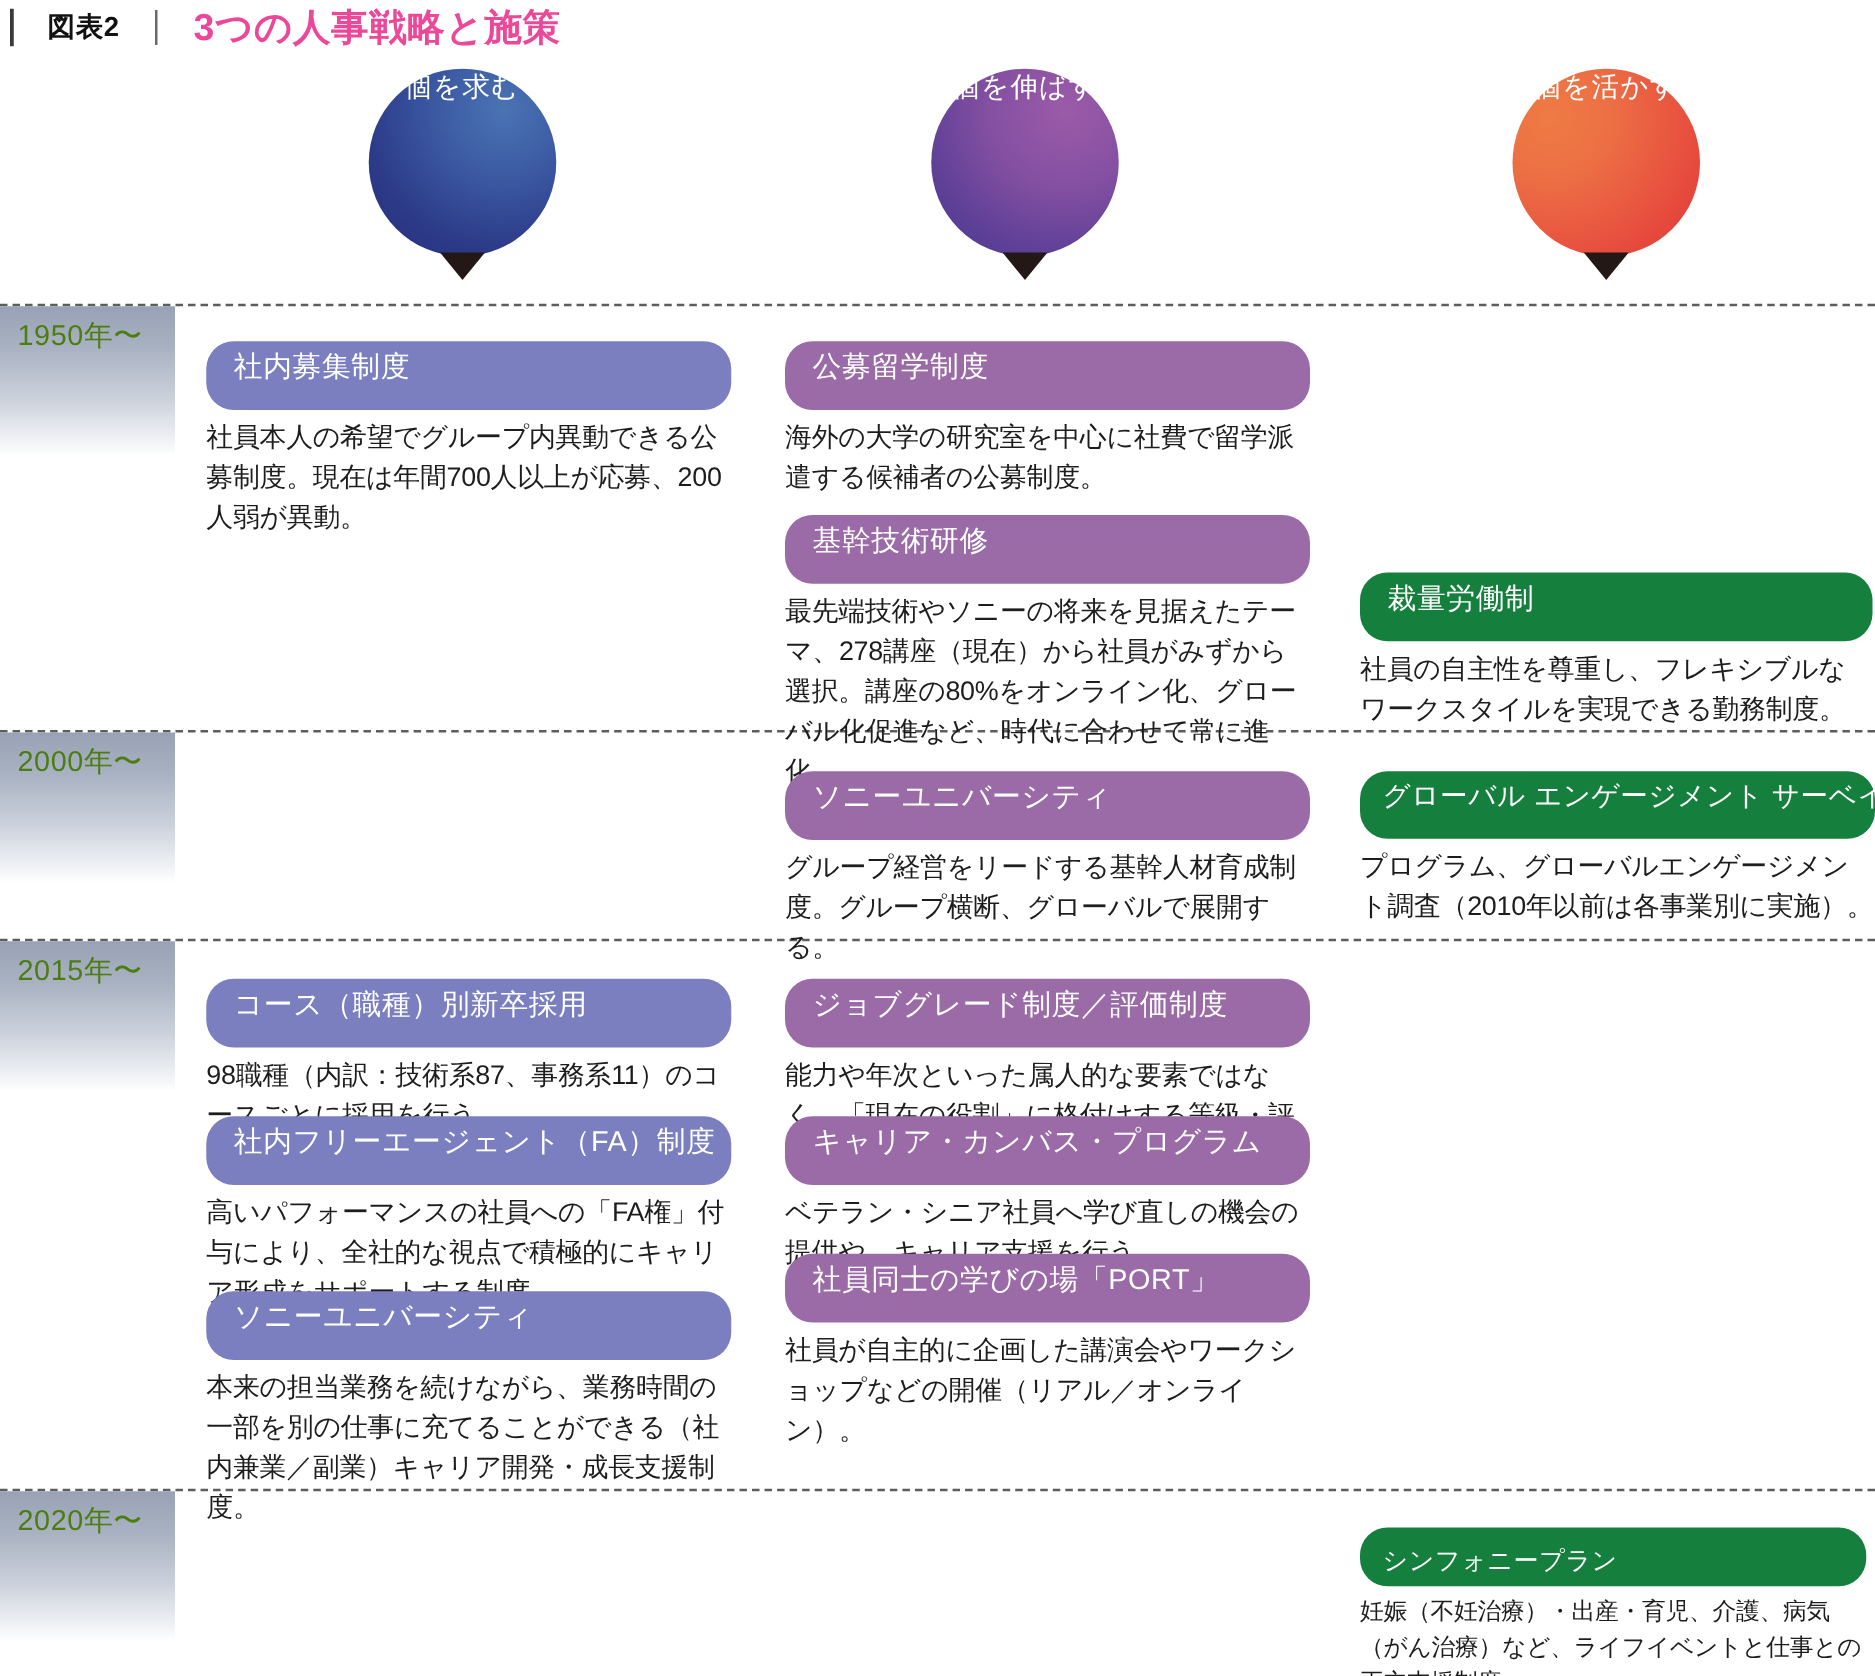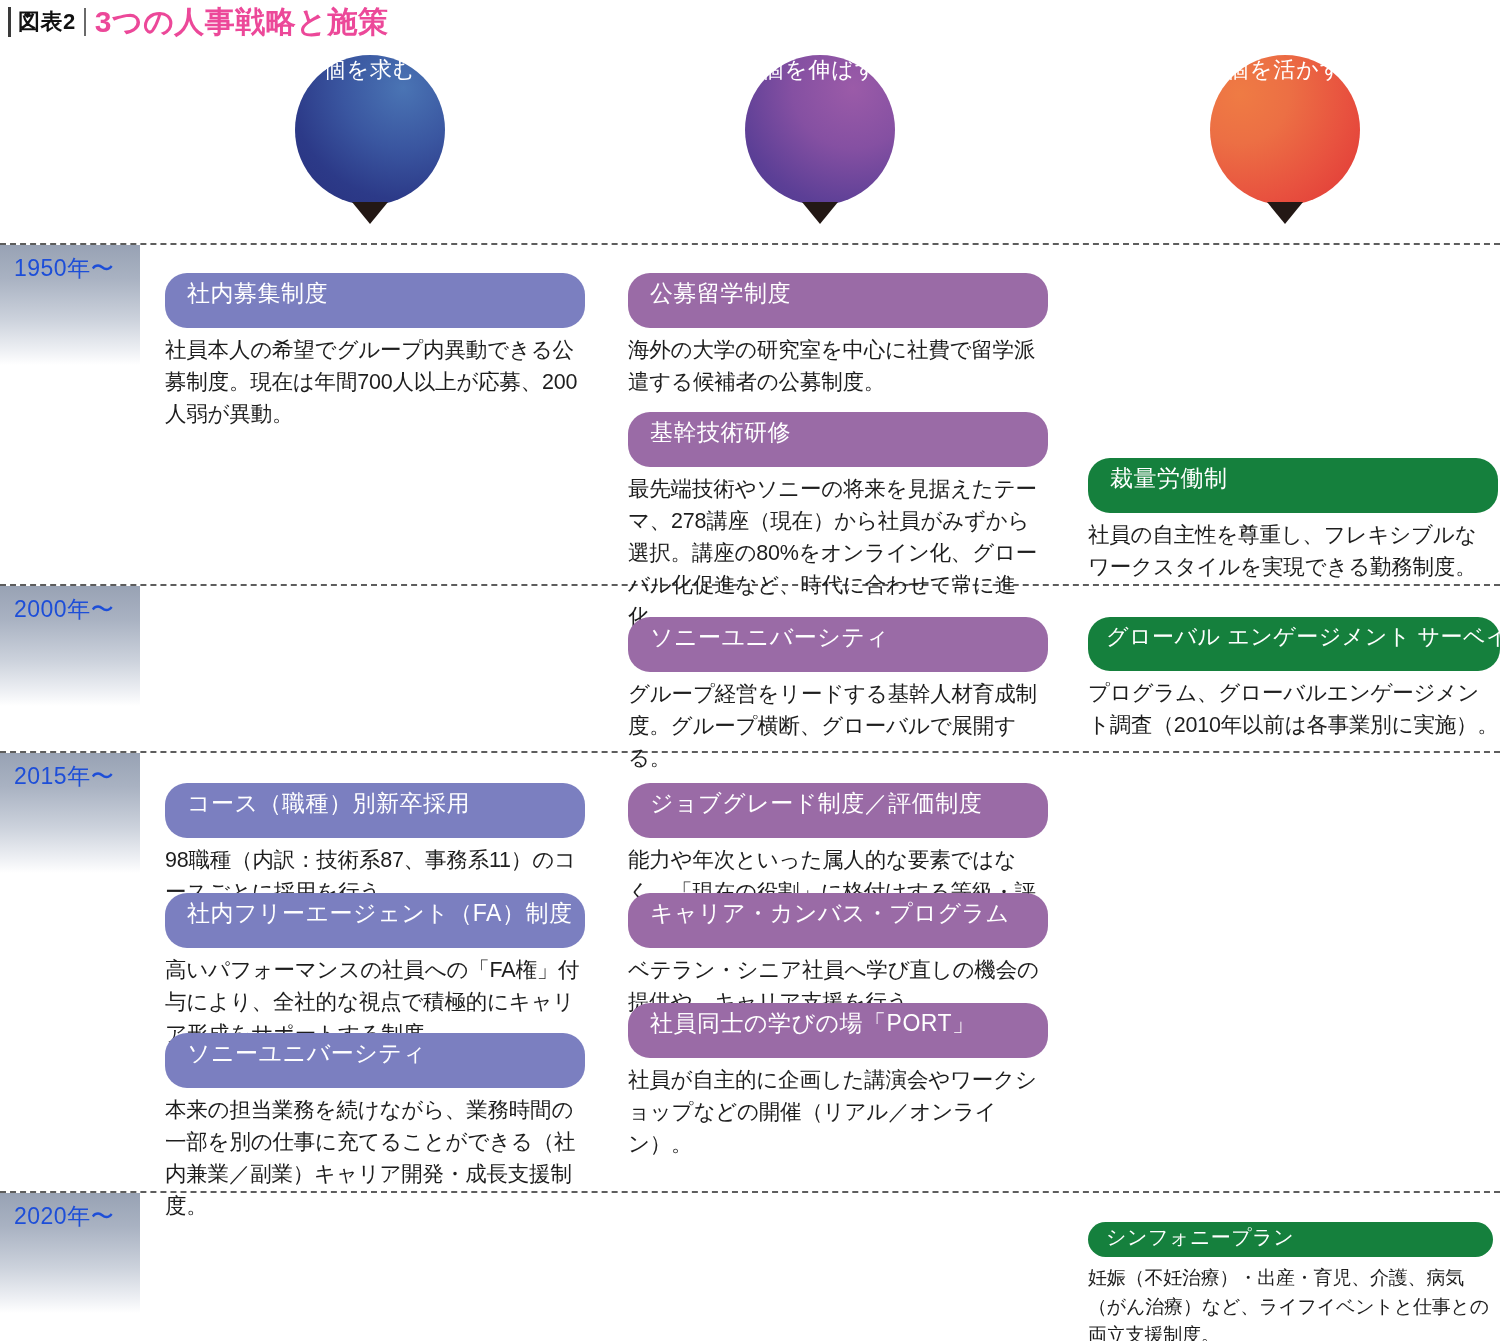--- a/index.html
+++ b/index.html
@@ -7,21 +7,21 @@
     width: 1500px; height: 1341px;
     background: #ffffff;
     font-family: "Liberation Sans", "DejaVu Sans", sans-serif;
     overflow: hidden;
   }
   #root { position: relative; width: 1500px; height: 1341px; }
 
   
   .title-bar {
     position: absolute; left: 8px; top: 2px;
-    display: flex; align-items: center; height: 40px;
+    display: flex; align-items: center; height: 40px; gap: 20px;
   }
   .title-rule {
     width: 3px; height: 30px; background: #3a3a3a; margin-right: 7px;
   }
   .fig-no {
     font-size: 22px; font-weight: bold; color: #111;
     letter-spacing: .5px; white-space: nowrap;
   }
   .title-sep {
     width: 2px; height: 28px; background: #6a6a6a; margin: 0 9px 0 8px;
@@ -62,42 +62,42 @@
     border-top: 2px dashed #5d5d5d;
   }
 
   
   .year-band {
     position: absolute; left: 0; width: 140px;
     background: linear-gradient(to bottom, #98a2b4 0%, #a9b2c2 28%, #ccd2dc 62%, #eef0f4 88%, #ffffff 100%);
   }
   .year-label {
     position: absolute; left: 14px;
-    color: #1d4ed8; font-size: 23px; letter-spacing: .5px; white-space: nowrap;
+    color: #4d7c0f; font-size: 23px; letter-spacing: .5px; white-space: nowrap;
   }
 
   
   .card { position: absolute; }
   .pill {
     display: inline-block; border-radius: 22px;
     padding: 7px 22px 22px 22px;
     color: #ffffff; font-size: 23px; font-weight: 500;
     letter-spacing: .5px; white-space: nowrap; line-height: 1.15;
   }
   .pill.wide { display: block; }
   .desc {
     margin-top: 7px;
     font-size: 21.5px; line-height: 1.48; color: #1d1d1d;
     letter-spacing: -0.2px;
   }
   .c-blue  { background: #7b7fc0; }
   .c-purp  { background: #9a6ba6; }
   .c-red   { background: #15803d; }
 
-  .small .pill { font-size: 20px; padding: 4px 18px 8px 18px; }
+  .small .pill { font-size: 20px; padding: 16px 18px 8px 18px; }
   .small .desc { font-size: 19px; line-height: 1.5; }
 </style>
 </head>
 <body>
 
 <div id="root">
 
   <div class="title-bar">
     <div class="title-rule"></div>
     <div class="fig-no">図表2</div>

